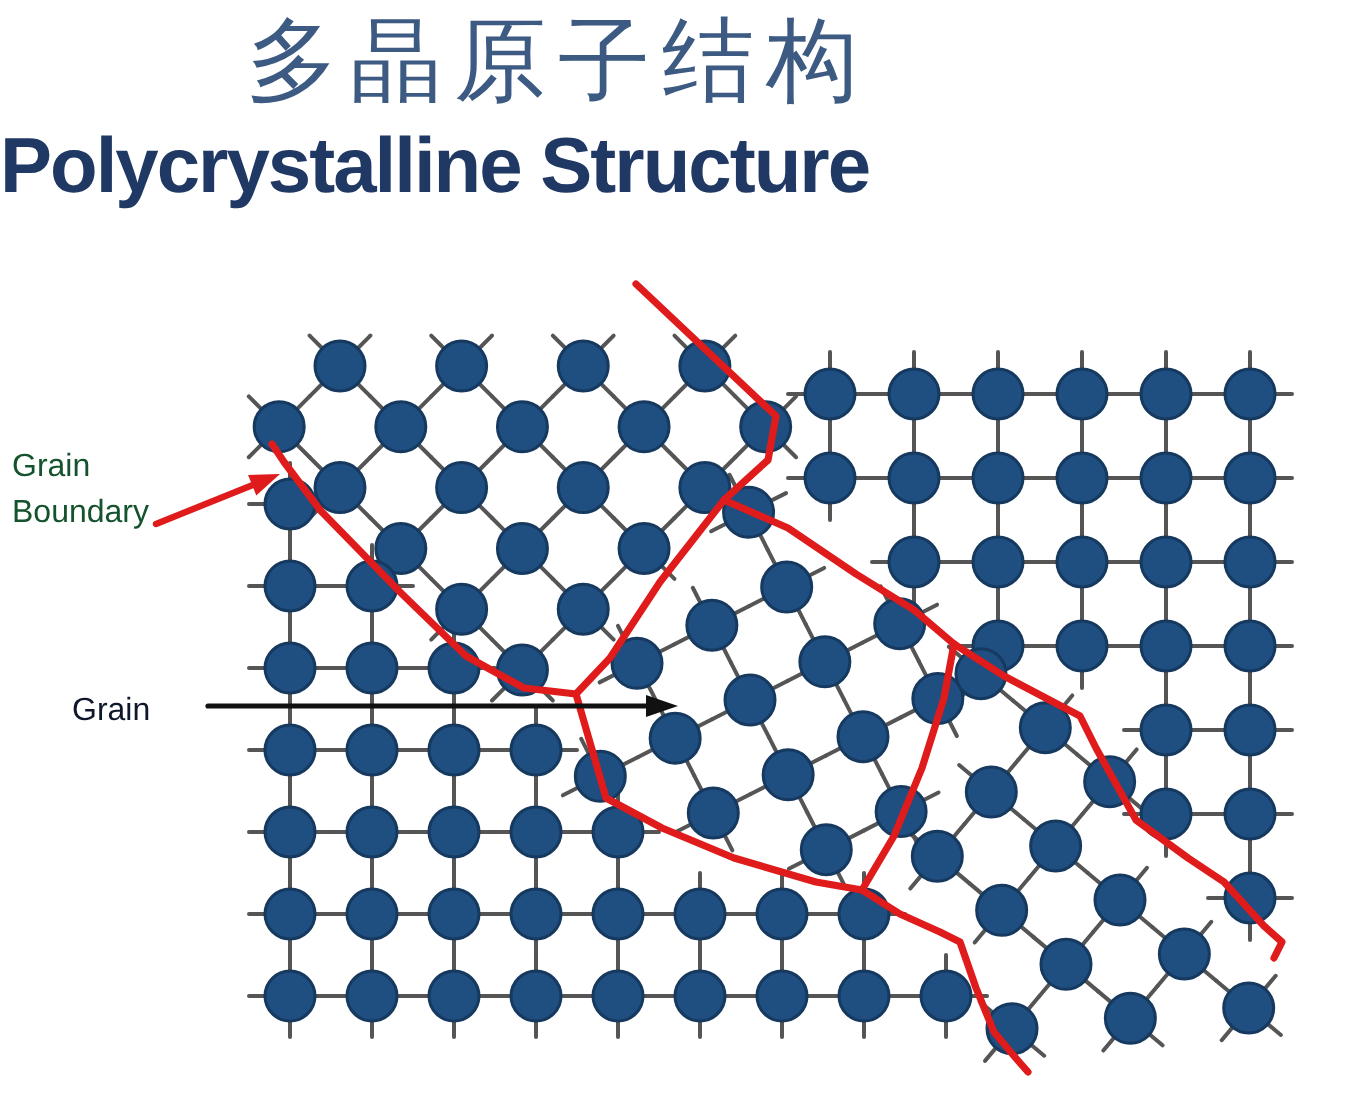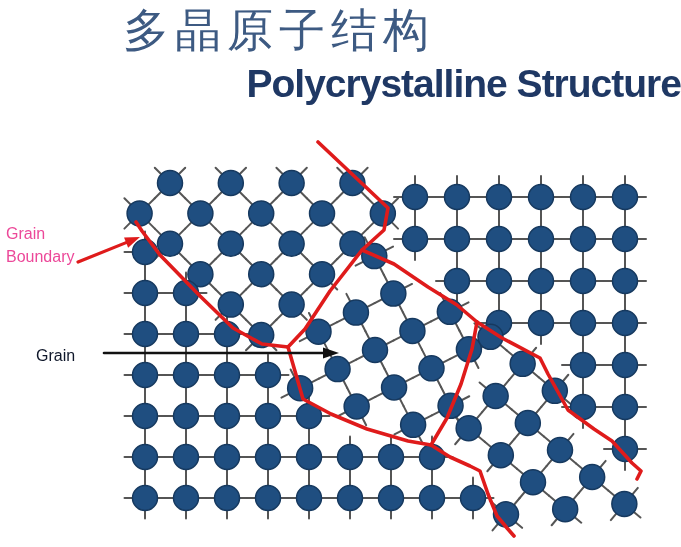--- a/index.html
+++ b/index.html
@@ -5,21 +5,21 @@
   html,body{margin:0;padding:0;background:#ffffff;}
   body{
     width:681px;height:547px;position:relative;overflow:hidden;
     font-family:"Liberation Sans","DejaVu Sans",sans-serif;
   }
   .title-zh{
     position:absolute;top:4px;left:0;width:558px;text-align:center;
     font-size:46px;line-height:52px;letter-spacing:6px;font-weight:400;
   }
   .title-en{
-    position:absolute;top:62px;left:0;width:681px;text-align:right;
+    position:absolute;top:62px;left:0;width:681px;text-align:left;
     font-size:39px;line-height:44px;font-weight:700;letter-spacing:-1px;
   }
   .lbl{
     position:absolute;font-size:16px;line-height:23px;font-weight:400;
   }
   .lbl-grain-boundary{top:222px;left:6px;width:86px;}
   .lbl-grain{top:344px;left:36px;}
   #diagram-svg{position:absolute;top:0;left:0;}
 </style>
 </head>
@@ -592,14 +592,14 @@
       <g>
         <line x1="104" y1="353" x2="323" y2="353" stroke="#111111" stroke-width="2.6" stroke-linecap="round"></line>
         <polygon points="339,353 323,358.5 323,347.5" fill="#111111"></polygon>
       </g>
     </g>
   </svg>
 
 <div class="title-zh" style="color: rgb(61, 90, 130);">多晶原子结构</div>
 <div class="title-en" style="color: rgb(31, 56, 100);">Polycrystalline Structure</div>
 
-<div class="lbl lbl-grain-boundary" style="color: #ec4899;">Grain Boundary</div>
+<div class="lbl lbl-grain-boundary" style="color: #14532d;">Grain Boundary</div>
 <div class="lbl lbl-grain" style="color: #0f172a;">Grain</div>
 
 </body></html>

